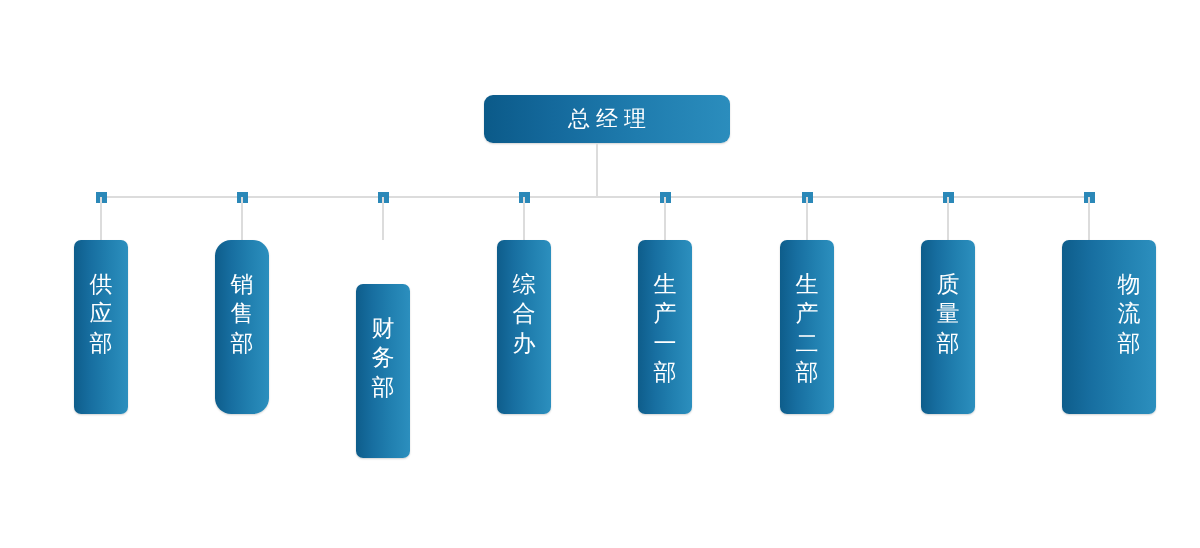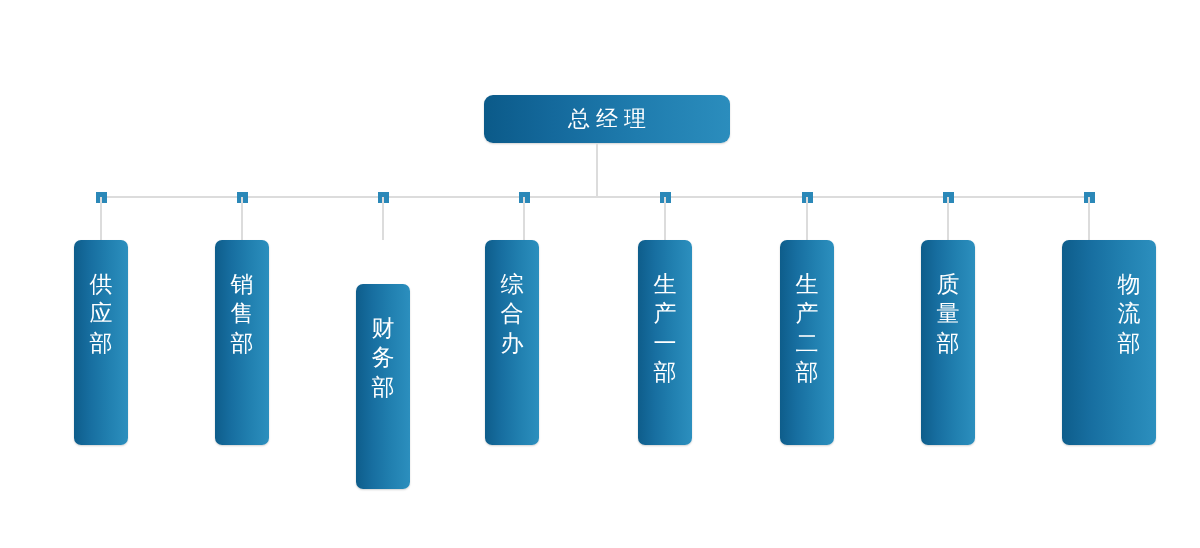--- a/index.html
+++ b/index.html
@@ -72,21 +72,21 @@
     width: 11px;
     height: 11px;
     background: #2b88b8;
   }
 
   
   .dept-node {
     position: absolute;
     top: 240px;
     width: 54px;
-    height: 205px;
+    height: 174px;
     border-radius: 7px;
     background: linear-gradient(to right, #0e5d8b 0%, #176ea0 30%, #2180b0 65%, #2c8fbe 100%);
     box-shadow: 0 1px 2px rgba(0,0,0,0.18);
     display: flex;
     justify-content: center;
   }
   .dept-label {
     color: #ffffff;
     font-size: 23px;
     line-height: 1.28;
@@ -111,31 +111,31 @@
   <div class="rail-line"></div>
 
   <div id="dept-layer">
       <div class="rail-marker" style="left: 96px;"></div>
       <div class="drop-line" style="left: 100px;"></div>
       <div class="dept-node" style="left: 74px;">
         <span class="dept-label">供应部</span>
       </div>
       <div class="rail-marker" style="left: 237px;"></div>
       <div class="drop-line" style="left: 241px;"></div>
-      <div class="dept-node" style="left: 215px;">
+      <div class="dept-node" style="left: 215px; border-radius: 16px;">
         <span class="dept-label">销售部</span>
       </div>
       <div class="rail-marker" style="left: 378px;"></div>
       <div class="drop-line" style="left: 382px;"></div>
       <div class="dept-node" style="left: 356px; margin-top: 44px;">
         <span class="dept-label">财务部</span>
       </div>
       <div class="rail-marker" style="left: 519px;"></div>
       <div class="drop-line" style="left: 523px;"></div>
-      <div class="dept-node" style="left: 485px;">
+      <div class="dept-node" style="left: 497px;">
         <span class="dept-label">综合办</span>
       </div>
       <div class="rail-marker" style="left: 660px;"></div>
       <div class="drop-line" style="left: 664px;"></div>
       <div class="dept-node" style="left: 638px;">
         <span class="dept-label">生产一部</span>
       </div>
       <div class="rail-marker" style="left: 802px;"></div>
       <div class="drop-line" style="left: 806px;"></div>
       <div class="dept-node" style="left: 780px;">

